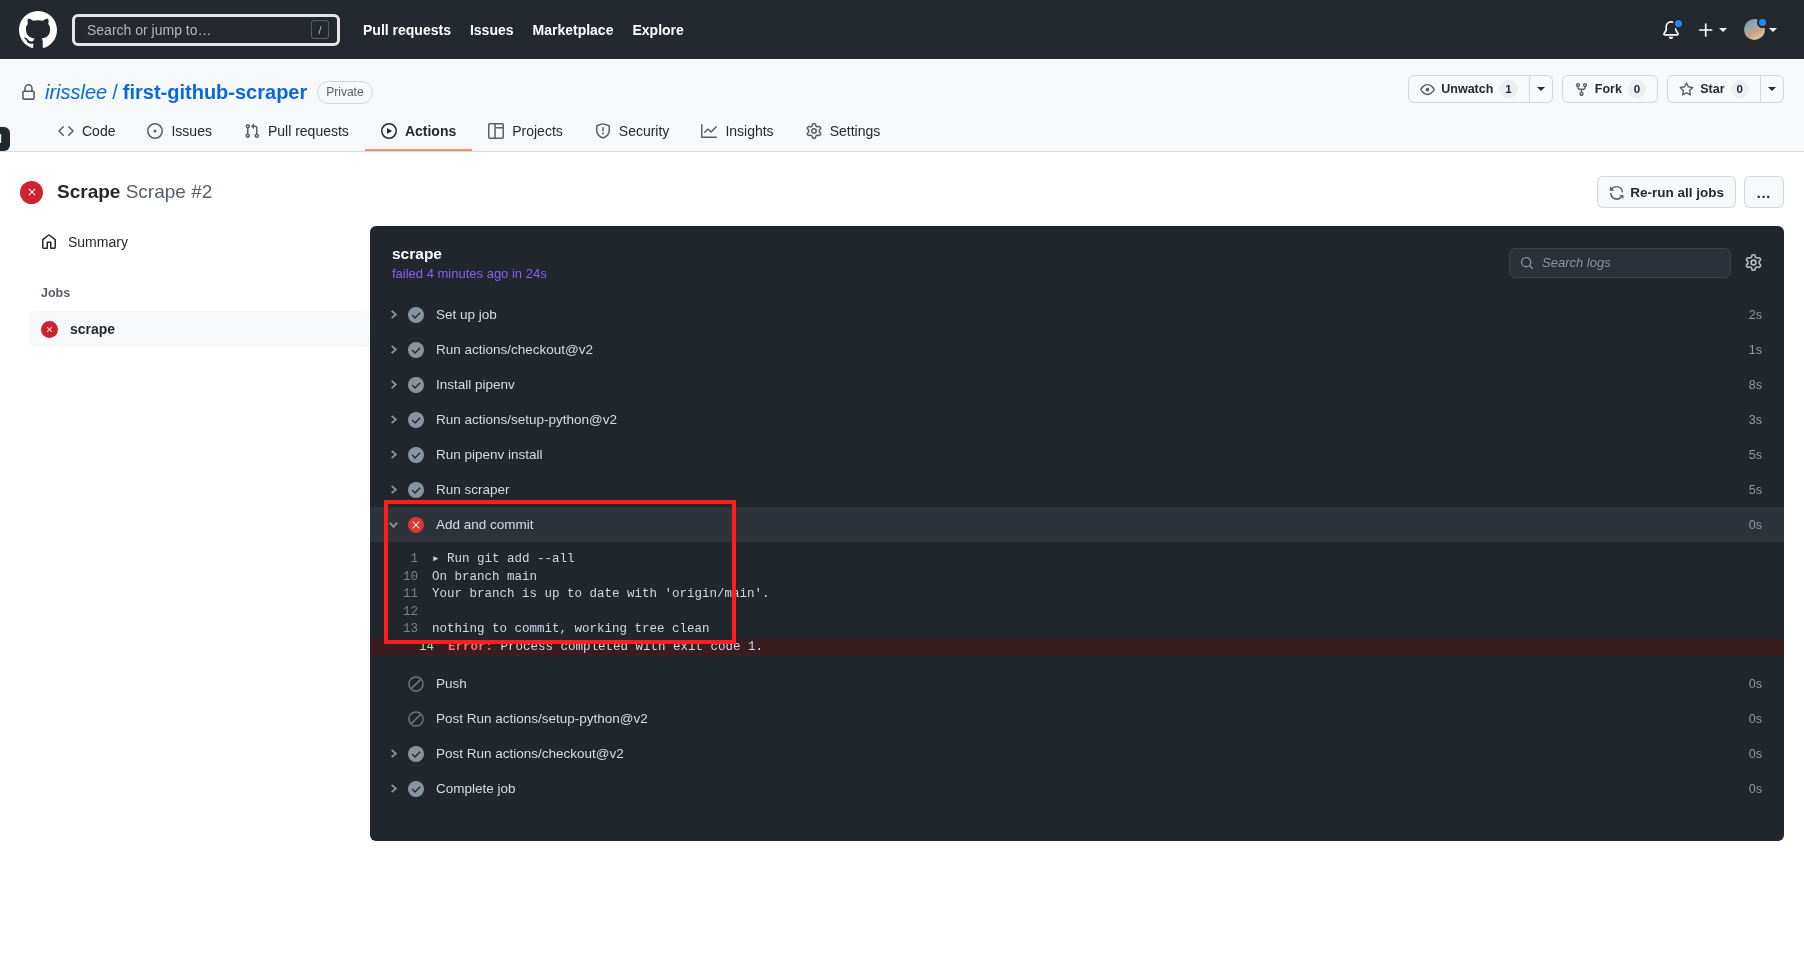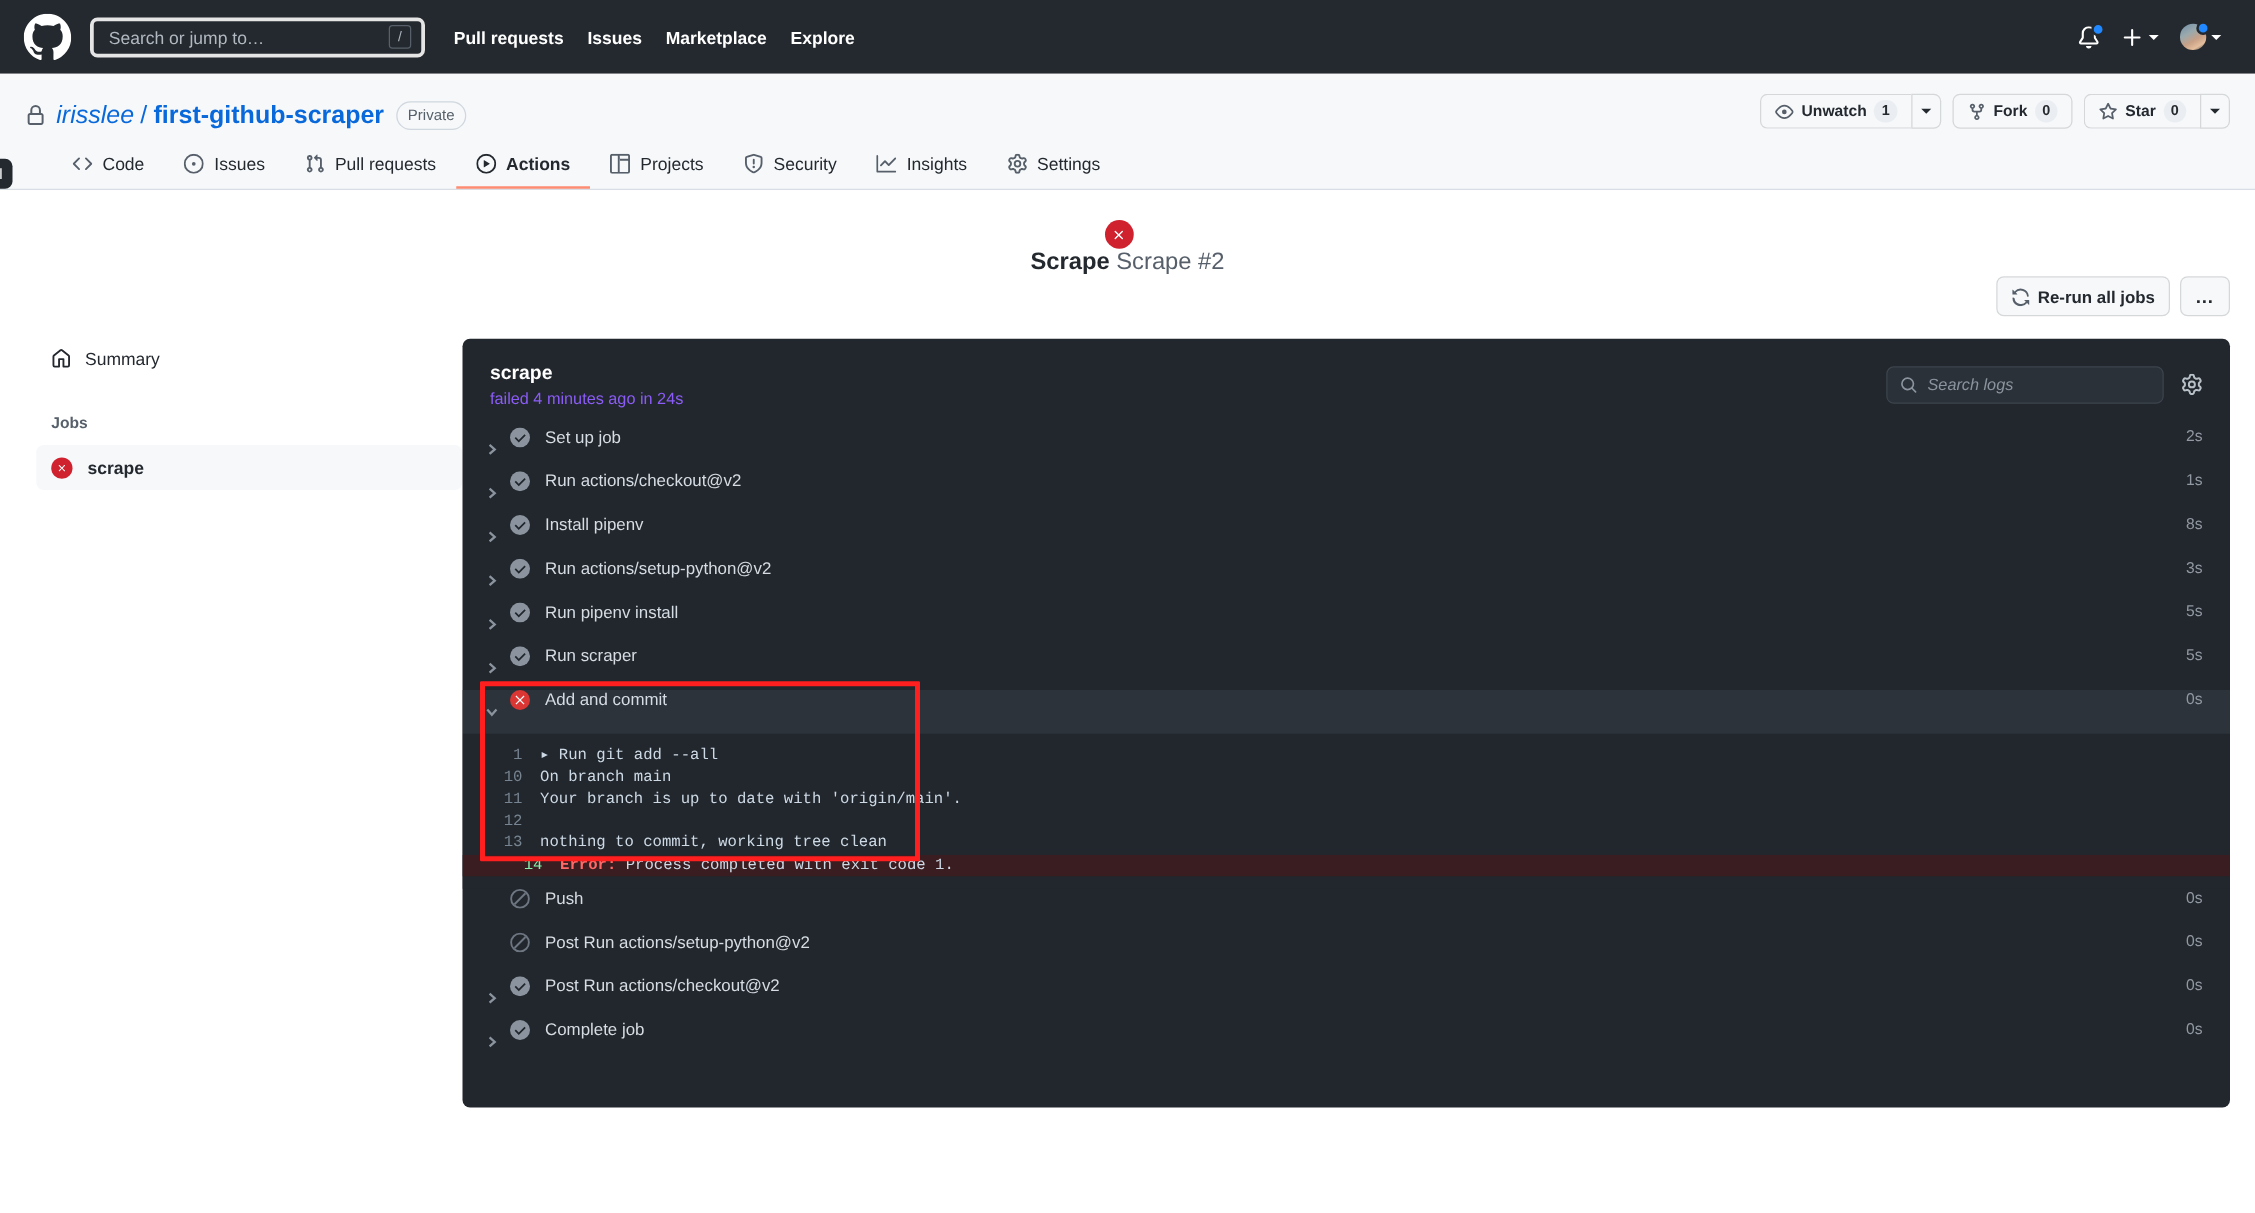--- a/index.html
+++ b/index.html
@@ -132,21 +132,20 @@
     background: #24292f; color: #ffffff;
     font-size: 12px; border-radius: 6px;
     padding: 5px 8px;
     z-index: 5;
   }
 
   
   .run-head {
     display: flex; align-items: center;
     padding: 24px 20px 18px 20px;
-    flex-direction: column;
   }
   .status-x {
     width: 23px; height: 23px; border-radius: 50%;
     background: #cf222e; display: flex; align-items: center; justify-content: center;
     margin-right: 14px; flex: 0 0 auto;
   }
   .status-x svg { width: 12px; height: 12px; fill: #ffffff; }
   .run-title { font-size: 19px; color: #24292f; }
   .run-title b { font-weight: 600; }
   .run-title span { color: #57606a; font-weight: 400; }
@@ -202,21 +201,21 @@
     border-radius: 6px;
     display: flex; align-items: center; gap: 8px;
     padding: 0 10px;
   }
   .log-search svg { width: 14px; height: 14px; fill: #8b949e; flex: 0 0 auto; }
   .log-search .ph { color: #8b949e; font-size: 13px; font-style: italic; }
   .gear { width: 17px; height: 17px; display:block; cursor: pointer; }
   .gear svg { width:100%; height:100%; fill: #b8c0c8; }
 
   .step {
-    display: flex; 
+    display: flex; align-items: center;
     height: 35px; padding: 0 22px 0 14px;
     color: #d6dce3; font-size: 13.5px;
     cursor: pointer; position: relative;
   }
   .step.expanded { background: #2d333b; }
   .chev { width: 18px; flex: 0 0 18px; display: flex; align-items: center; justify-content: center; }
   .chev svg { width: 11px; height: 11px; stroke: #8b949e; fill: none; stroke-width: 2; }
   .step-ic { width: 16px; height: 16px; margin: 0 12px 0 6px; flex: 0 0 auto; display:block; }
   .step-ic svg { width: 100%; height: 100%; }
   .step-label { flex: 1; }

